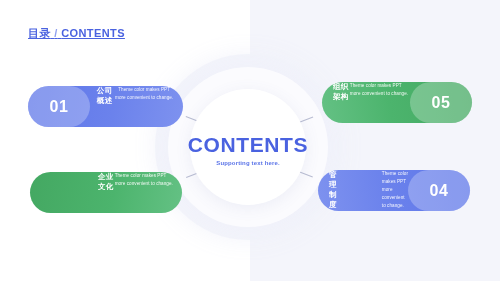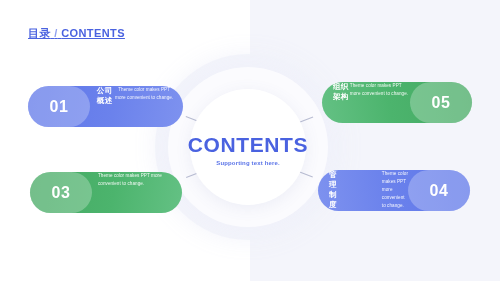--- a/index.html
+++ b/index.html
@@ -152,24 +152,22 @@
       <span class="num">05</span>
     </div>
     <div class="txt" style="left:11px;right:62px;">
       <div class="h">组织架构</div>
       <div class="d">Theme color makes PPT more convenient to change.</div>
     </div>
   </div>
 
   <div class="pill green" style="left:30px;top:172px;width:152px;">
     <div class="body"></div>
-    <div class="numcap left">
-      <span class="num">03</span>
-    </div>
     <div class="txt" style="left:68px;right:8px;">
+      <div class="h">企业文化</div>
       <div class="d">Theme color makes PPT more convenient to change.</div>
     </div>
   </div>
 
   <div class="pill blue-rl" style="left:318px;top:170px;width:152px;">
     <div class="body"></div>
     <div class="numcap right">
       <span class="num">04</span>
     </div>
     <div class="txt" style="left:11px;right:62px;gap:45px;">

